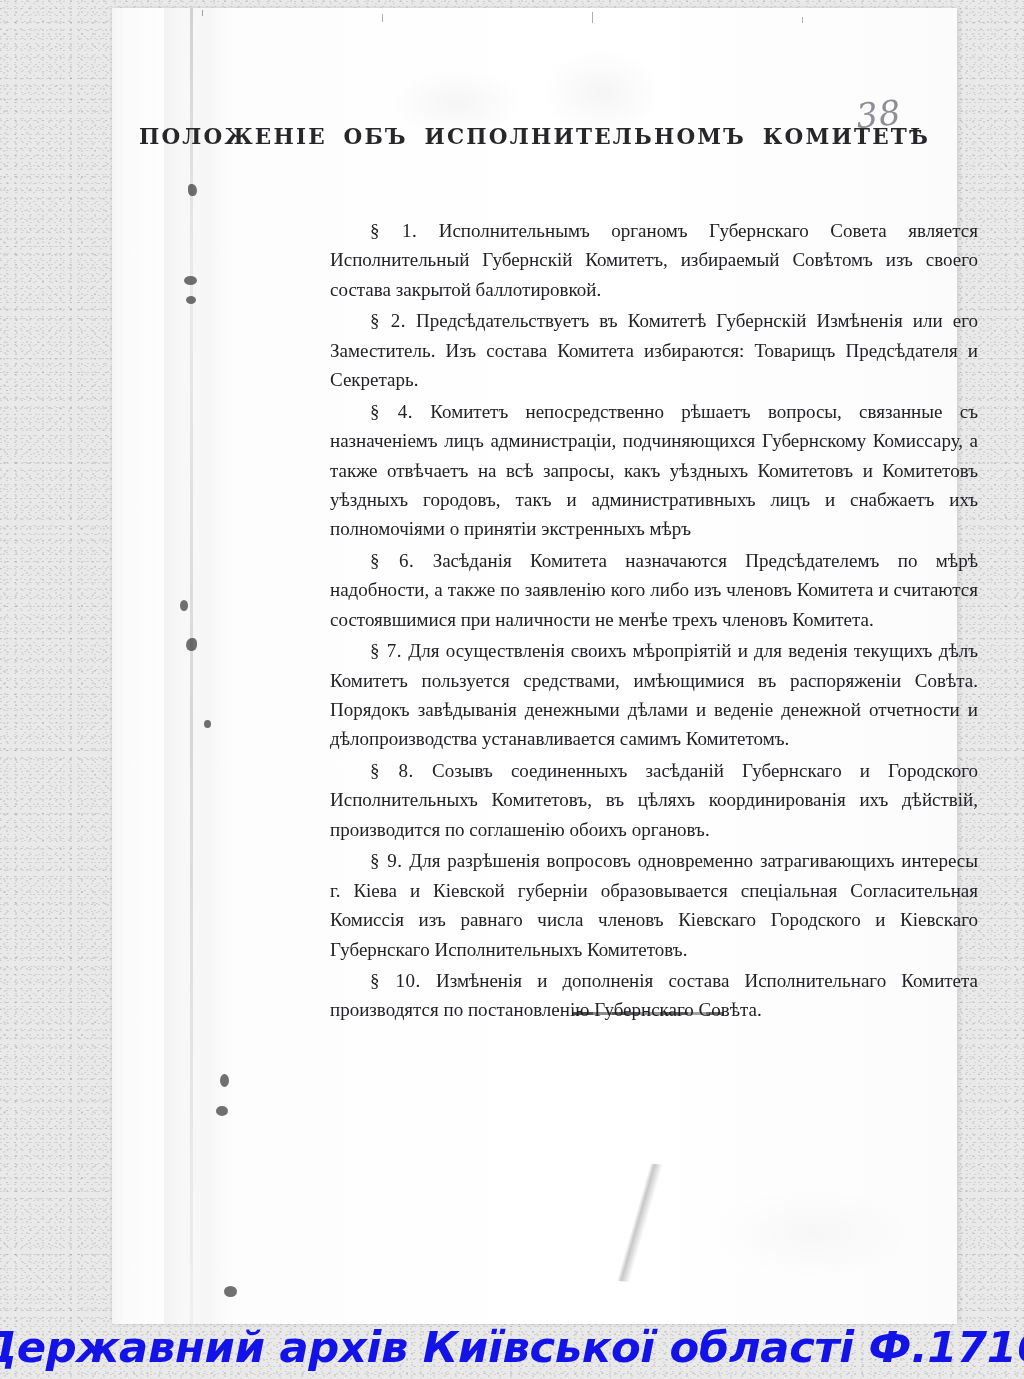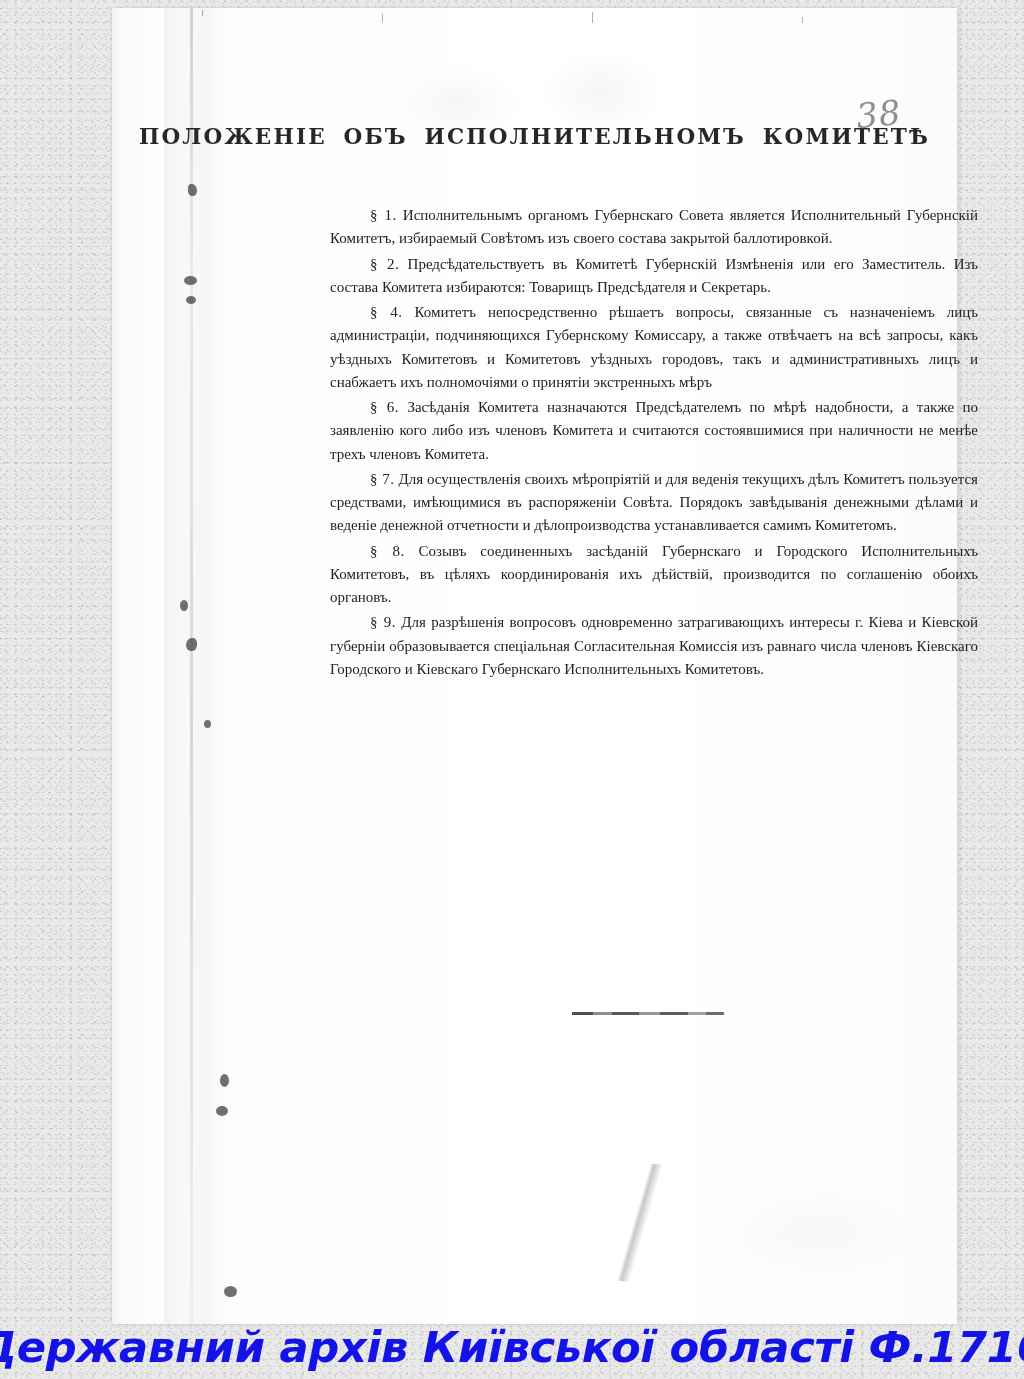--- a/index.html
+++ b/index.html
@@ -126,24 +126,24 @@
     font-weight: bold;
     font-size: 21.5px;
     letter-spacing: 2.2px;
     color: #27272a;
     word-spacing: 7px;
   }
 
   .body {
     position: absolute;
     left: 218px;
-    top: 196px;
+    top: 208px;
     width: 648px;
     color: #222226;
-    font-size: 15px;
+    font-size: 19px;
     line-height: 1.55;
     text-align: justify;
     text-justify: inter-word;
   }
   .para {
     margin: 0 0 2px 0;
     text-indent: 40px;
     -webkit-hyphens: none;
     hyphens: none;
   }
@@ -246,20 +246,24 @@
         <span>Для осуществленія своихъ мѣропріятій и для веденія текущихъ дѣлъ Комитетъ пользуется средствами, имѣющимися въ распоряженіи Совѣта. Порядокъ завѣдыванія денежными дѣлами и веденіе денежной отчетности и дѣлопроизводства устанавливается самимъ Комитетомъ.</span>
       </p>
       <p class="para">
         <span class="sect">§ 8.</span>
         <span>Созывъ соединенныхъ засѣданій Губернскаго и Городского Исполнительныхъ Комитетовъ, въ цѣляхъ координированія ихъ дѣйствій, производится по соглашенію обоихъ органовъ.</span>
       </p>
       <p class="para">
         <span class="sect">§ 9.</span>
         <span>Для разрѣшенія вопросовъ одновременно затрагивающихъ интересы г. Кіева и Кіевской губерніи образовывается спеціальная Согласительная Комиссія изъ равнаго числа членовъ Кіевскаго Городского и Кіевскаго Губернскаго Исполнительныхъ Комитетовъ.</span>
       </p>
+      <p class="para">
+        <span class="sect">§ 10.</span>
+        <span>Измѣненія и дополненія состава Исполнительнаго Комитета производятся по постановленію Губернскаго Совѣта.</span>
+      </p>
     </div>
 
     <div class="rule"></div>
 
   </div>
 
   <div class="watermark">
     <span class="watermark-text">Державний архів Київської області Ф.1716</span>
   </div>
 

